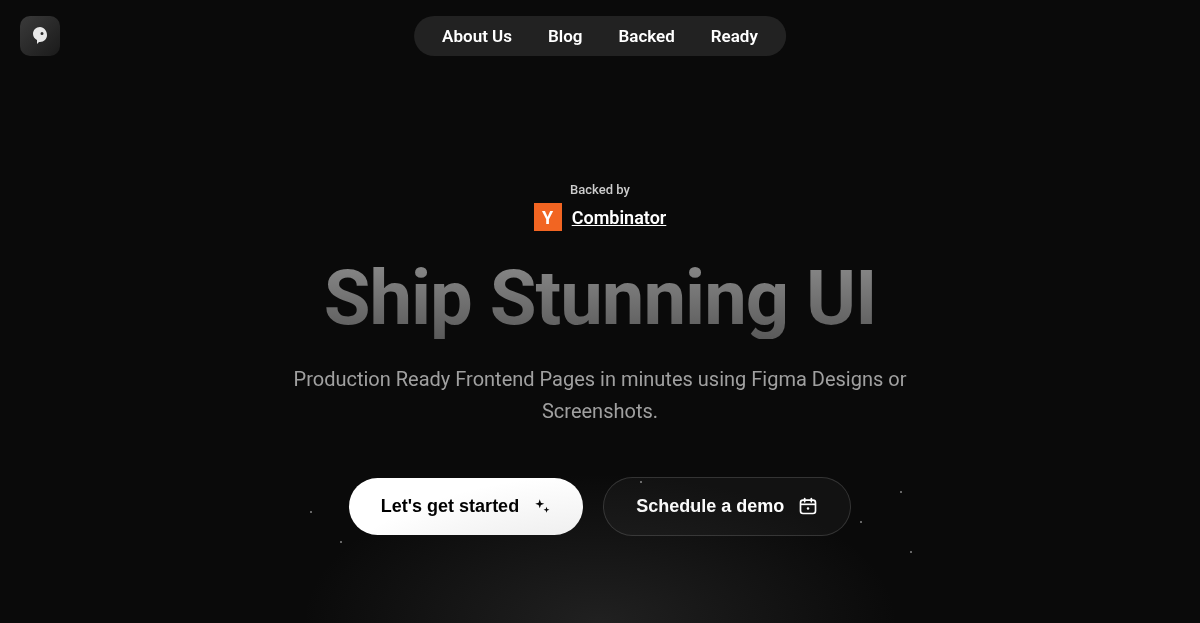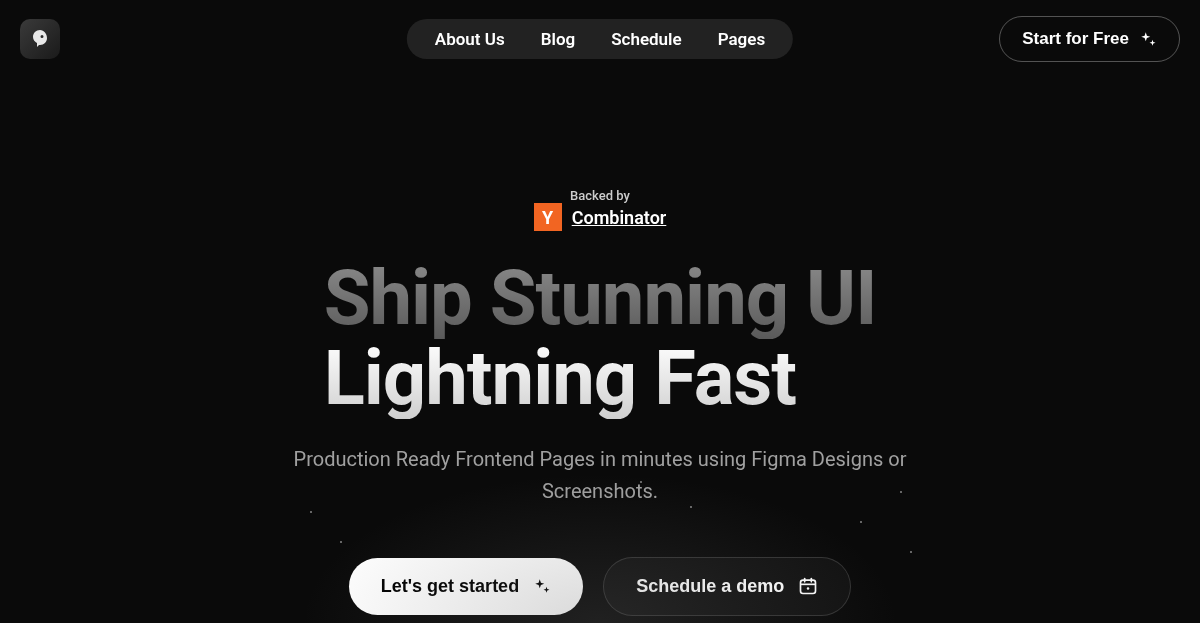--- a/index.html
+++ b/index.html
@@ -71,20 +71,21 @@
     .hero {
       display: flex;
       flex-direction: column;
       align-items: center;
       padding-top: 110px;
     }
     .backed-by {
       display: flex;
       flex-direction: column;
       align-items: center;
+      gap: 6px;
       margin-bottom: 28px;
     }
     .backed-label {
       font-size: 13px;
       color: #cccccc;
       font-weight: 500;
     }
     .yc-row {
       display: flex;
       align-items: center;
@@ -220,44 +221,37 @@
 <header class="header">
   <div class="logo">
     <svg viewBox="0 0 24 24">
       <path d="M12 3 C8 3 5 6 5 10 C5 13 7 15 9 16 L9 20 L11 18 C11.5 18 12 18 12 18 C16 18 19 15 19 11 C19 7 16 3 12 3 Z M14 8 A1.5 1.5 0 1 1 14 11 A1.5 1.5 0 1 1 14 8 Z" fill="#e8e8e8"></path>
     </svg>
   </div>
 
   <nav class="nav-pill">
     <a class="nav-item">About Us</a>
     <a class="nav-item">Blog</a>
-    <a class="nav-item">Schedule</a>
-    <a class="nav-item">Pages</a>
+    <a class="nav-item">Backed</a>
+    <a class="nav-item">Ready</a>
   </nav>
 
-  <button class="cta-top">
-    <span>Start for Free</span>
-    <svg class="sparkle-icon" viewBox="0 0 24 24">
-      <path d="M9 3 L10.5 7.5 L15 9 L10.5 10.5 L9 15 L7.5 10.5 L3 9 L7.5 7.5 Z M18 13 L19 16 L22 17 L19 18 L18 21 L17 18 L14 17 L17 16 Z" fill="#ffffff"></path>
-    </svg>
-  </button>
 </header>
 
 <main class="hero">
   <div class="backed-by">
     <span class="backed-label">Backed by</span>
     <div class="yc-row">
       <div class="yc-badge">Y</div>
       <span class="yc-name">Combinator</span>
     </div>
   </div>
 
   <div class="headline">
     <div class="headline-line1">Ship Stunning UI</div>
-    <div class="headline-line2">Lightning Fast</div>
   </div>
 
   <p class="subheadline">Production Ready Frontend Pages in minutes using Figma Designs or Screenshots.</p>
 
   <div class="cta-row">
     <button class="cta-primary">
       <span>Let's get started</span>
       <svg class="sparkle-icon" viewBox="0 0 24 24">
         <path d="M9 3 L10.5 7.5 L15 9 L10.5 10.5 L9 15 L7.5 10.5 L3 9 L7.5 7.5 Z M18 13 L19 16 L22 17 L19 18 L18 21 L17 18 L14 17 L17 16 Z" fill="#000000"></path>
       </svg>

